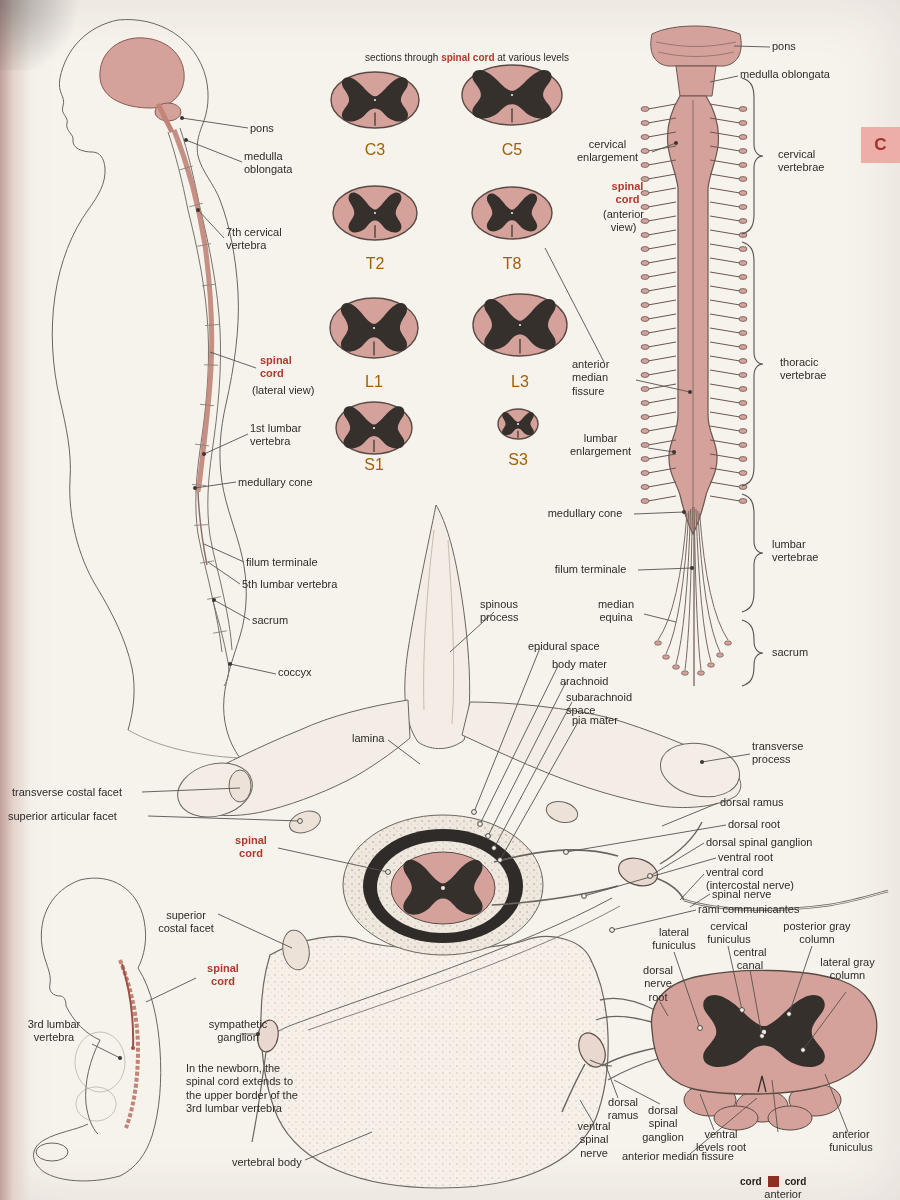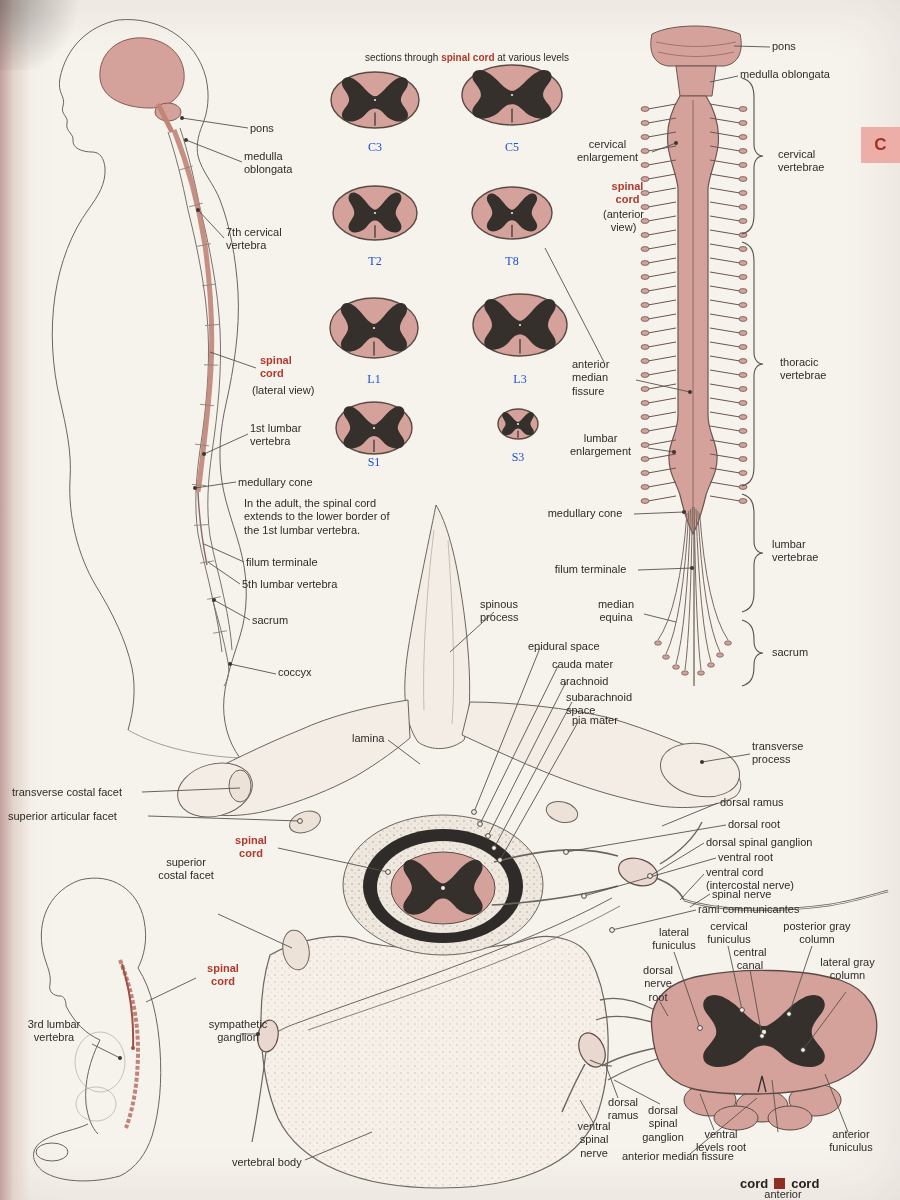--- a/index.html
+++ b/index.html
@@ -7,25 +7,25 @@
         font-family:"Liberation Sans",sans-serif;box-shadow:inset 0 0 60px rgba(70,50,40,.10);}
   .edge{position:absolute;left:0;top:0;width:30px;height:100%;
         background:linear-gradient(to right,#c2a09c 0%,#e4d4cc 45%,rgba(246,242,236,0) 100%);}
   .corner{position:absolute;left:0;top:0;width:90px;height:70px;
         background:radial-gradient(circle at 0 0,rgba(90,85,82,.55) 0,rgba(90,85,82,0) 70%);}
   svg.canvas{position:absolute;left:0;top:0;}
   .lab{position:absolute;font-size:11px;line-height:1.22;color:#2e2b29;}
   .r{text-align:center;}
   .c{text-align:center;}
   .red{color:#b03a2e;font-weight:bold;}
-  .lvl{font-size:12px;color:#1d4ed8;font-family:Liberation Serif, serif;}
+  .lvl{font-size:16px;color:#a16207;}
   .hdr{position:absolute;left:324px;top:30px;width:286px;text-align:center;font-size:10px;color:#2e2b29;margin-top:22px;}
   .tab{position:absolute;left:861px;top:127px;width:39px;height:36px;background:#eeaea8;
        color:#a03229;font-weight:bold;font-size:17px;display:flex;align-items:center;justify-content:center;}
-  .footer{position:absolute;left:740px;top:1176px;font-weight:bold;font-size:13px;color:#241d18;
+  .footer{position:absolute;left:740px;top:1176px;font-weight:bold;font-size:10px;color:#241d18;
        display:flex;align-items:center;gap:6px;}
   .sq{width:11px;height:11px;background:#8e2f24;display:inline-block;}
 </style>
 </head>
 <body>
 
 <div class="page">
   <div class="edge"></div>
   <div class="corner"></div>
 
@@ -440,21 +440,20 @@
   <div class="lab lvl c" style="left:354px;top:455px;width:40px">S1</div>
   <div class="lab lvl c" style="left:498px;top:450px;width:40px">S3</div>
 
   <div class="lab" style="left:250px;top:122px">pons</div>
   <div class="lab" style="left:244px;top:150px;width:72px">medulla oblongata</div>
   <div class="lab" style="left:226px;top:226px;width:78px">7th cervical vertebra</div>
   <div class="lab red" style="left:260px;top:354px;width:50px">spinal cord</div>
   <div class="lab" style="left:252px;top:384px;width:90px">(lateral view)</div>
   <div class="lab" style="left:250px;top:422px;width:78px">1st lumbar vertebra</div>
   <div class="lab" style="left:238px;top:476px;width:110px">medullary cone</div>
-  <div class="lab" style="left:244px;top:497px;width:160px">In the adult, the spinal cord extends to the lower border of the 1st lumbar vertebra.</div>
   <div class="lab" style="left:246px;top:556px;width:110px">filum terminale</div>
   <div class="lab" style="left:242px;top:578px;width:140px">5th lumbar vertebra</div>
   <div class="lab" style="left:252px;top:614px">sacrum</div>
   <div class="lab" style="left:278px;top:666px">coccyx</div>
 
   <div class="lab" style="left:772px;top:40px">pons</div>
   <div class="lab" style="left:740px;top:68px;width:130px">medulla oblongata</div>
   <div class="lab r" style="left:565px;top:138px;width:85px">cervical enlargement</div>
   <div class="lab red r" style="left:600px;top:180px;width:55px">spinal cord</div>
   <div class="lab r" style="left:592px;top:208px;width:63px">(anterior view)</div>
@@ -463,42 +462,43 @@
   <div class="lab" style="left:572px;top:358px;width:58px">anterior median fissure</div>
   <div class="lab r" style="left:558px;top:432px;width:85px">lumbar enlargement</div>
   <div class="lab r" style="left:540px;top:507px;width:90px">medullary cone</div>
   <div class="lab r" style="left:548px;top:563px;width:85px">filum terminale</div>
   <div class="lab r" style="left:592px;top:598px;width:48px">median equina</div>
   <div class="lab" style="left:772px;top:538px;width:66px">lumbar vertebrae</div>
   <div class="lab" style="left:772px;top:646px">sacrum</div>
 
   <div class="lab" style="left:480px;top:598px;width:58px">spinous process</div>
   <div class="lab" style="left:528px;top:640px;width:100px">epidural space</div>
-  <div class="lab" style="left:552px;top:658px;width:80px">cauda mater</div>
+  <div class="lab" style="left:552px;top:658px;width:80px">body mater</div>
   <div class="lab" style="left:560px;top:675px;width:80px">arachnoid</div>
   <div class="lab" style="left:566px;top:691px;width:88px">subarachnoid space</div>
   <div class="lab" style="left:572px;top:714px;width:70px">pia mater</div>
   <div class="lab" style="left:352px;top:732px">lamina</div>
   <div class="lab" style="left:752px;top:740px;width:75px">transverse process</div>
   <div class="lab" style="left:12px;top:786px;width:132px">transverse costal facet</div>
   <div class="lab" style="left:8px;top:810px;width:138px">superior articular facet</div>
   <div class="lab red r" style="left:226px;top:834px;width:50px">spinal cord</div>
   <div class="lab" style="left:720px;top:796px;width:80px">dorsal ramus</div>
   <div class="lab" style="left:728px;top:818px;width:70px">dorsal root</div>
   <div class="lab" style="left:706px;top:836px;width:130px">dorsal spinal ganglion</div>
   <div class="lab" style="left:718px;top:851px;width:75px">ventral root</div>
   <div class="lab" style="left:706px;top:866px;width:112px">ventral cord (intercostal nerve)</div>
   <div class="lab" style="left:712px;top:888px;width:75px">spinal nerve</div>
   <div class="lab" style="left:698px;top:903px;width:130px">rami communicantes</div>
-  <div class="lab r" style="left:158px;top:856px;width:56px">superior costal facet</div>
+  <div class="lab r" style="left:158px;top:909px;width:56px">superior costal facet</div>
   <div class="lab red r" style="left:198px;top:962px;width:50px">spinal cord</div>
   <div class="lab r" style="left:196px;top:1018px;width:84px">sympathetic ganglion</div>
   <div class="lab" style="left:232px;top:1156px;width:100px">vertebral body</div>
 
   <div class="lab r" style="left:18px;top:1018px;width:72px">3rd lumbar vertebra</div>
+  <div class="lab" style="left:186px;top:1062px;width:124px">In the newborn, the spinal cord extends to the upper border of the 3rd lumbar vertebra</div>
 
   <div class="lab c" style="left:698px;top:920px;width:62px">cervical funiculus</div>
   <div class="lab c" style="left:724px;top:946px;width:52px">central canal</div>
   <div class="lab c" style="left:778px;top:920px;width:78px">posterior gray column</div>
   <div class="lab c" style="left:644px;top:926px;width:60px">lateral funiculus</div>
   <div class="lab c" style="left:820px;top:956px;width:55px">lateral gray column</div>
   <div class="lab r" style="left:634px;top:964px;width:48px">dorsal nerve root</div>
   <div class="lab c" style="left:598px;top:1096px;width:50px">dorsal ramus</div>
   <div class="lab c" style="left:634px;top:1104px;width:58px">dorsal spinal ganglion</div>
   <div class="lab c" style="left:568px;top:1120px;width:52px">ventral spinal nerve</div>

